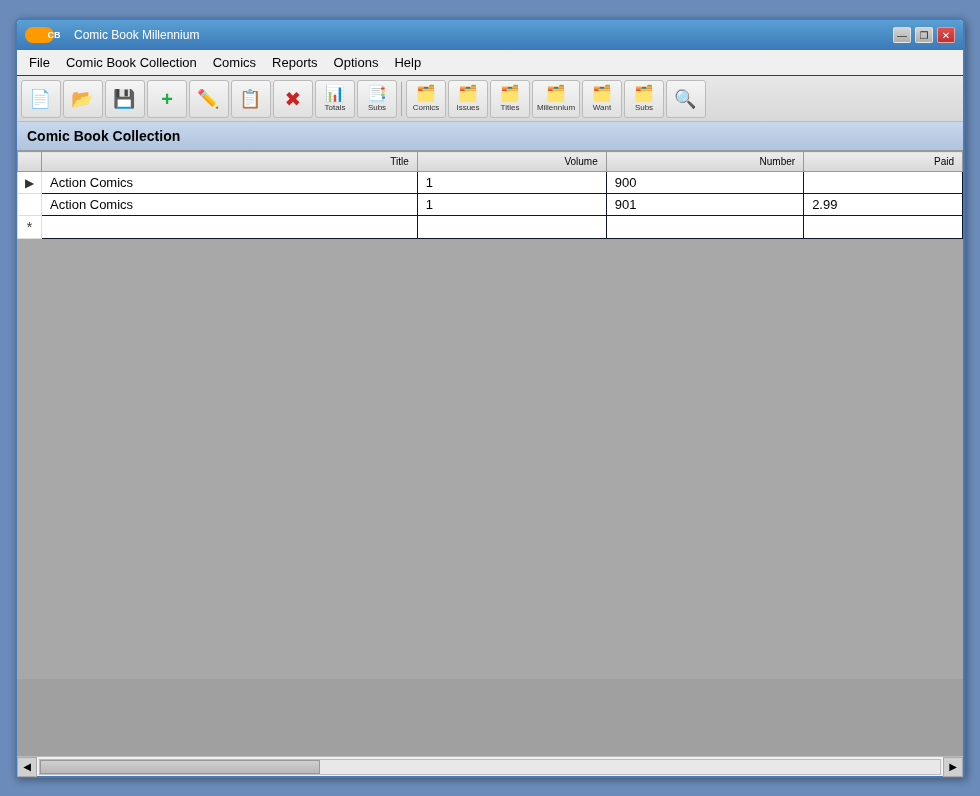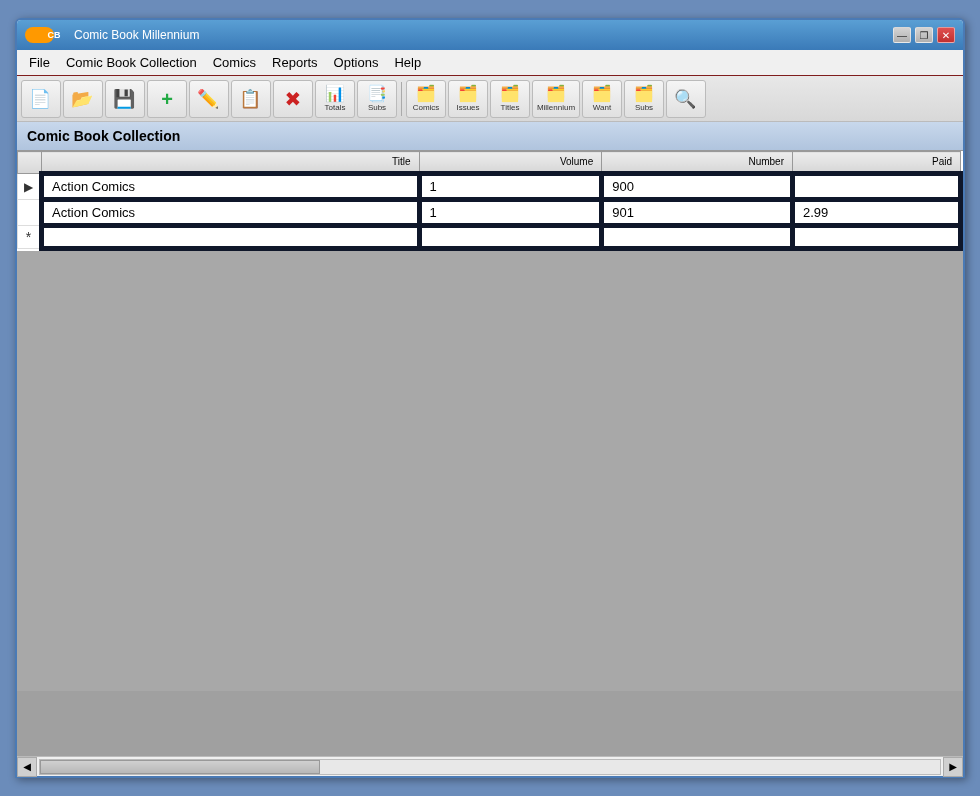--- a/index.html
+++ b/index.html
@@ -162,21 +162,21 @@
     }
     thead th {
       border: 1px solid #999;
       padding: 4px 8px;
       text-align: right;
       font-weight: normal;
       font-size: 10px;
       background: linear-gradient(to bottom, #ececec, #d8d8d8);
     }
     tbody td {
-      border: 5px solid #0f172a;
+      border: 1px solid #0f172a;
       padding: 3px 8px;
       font-size: 13px;
       background: white;
     }
     .row-indicator {
       width: 20px;
       text-align: center;
       padding: 3px 2px;
       font-size: 12px;
       color: #333;

